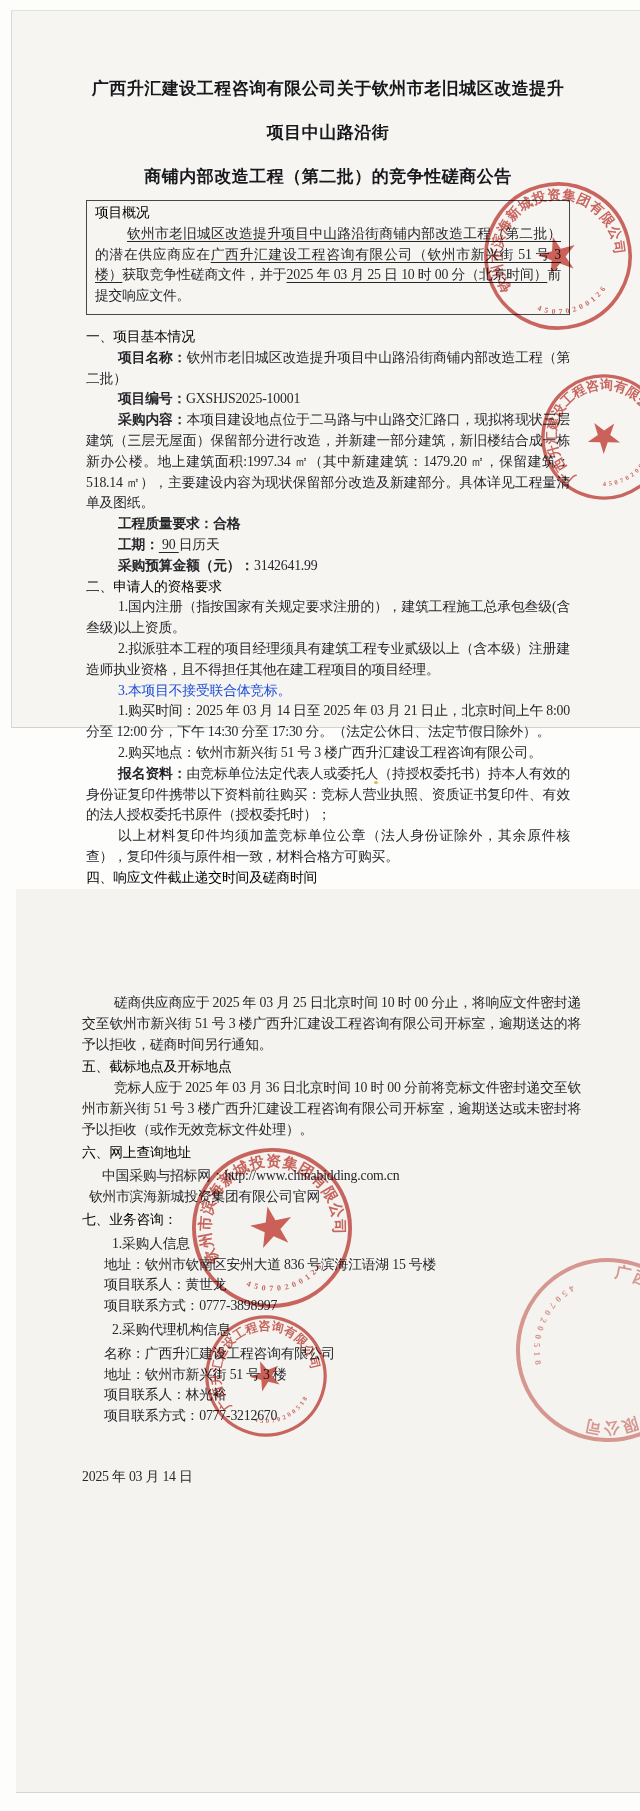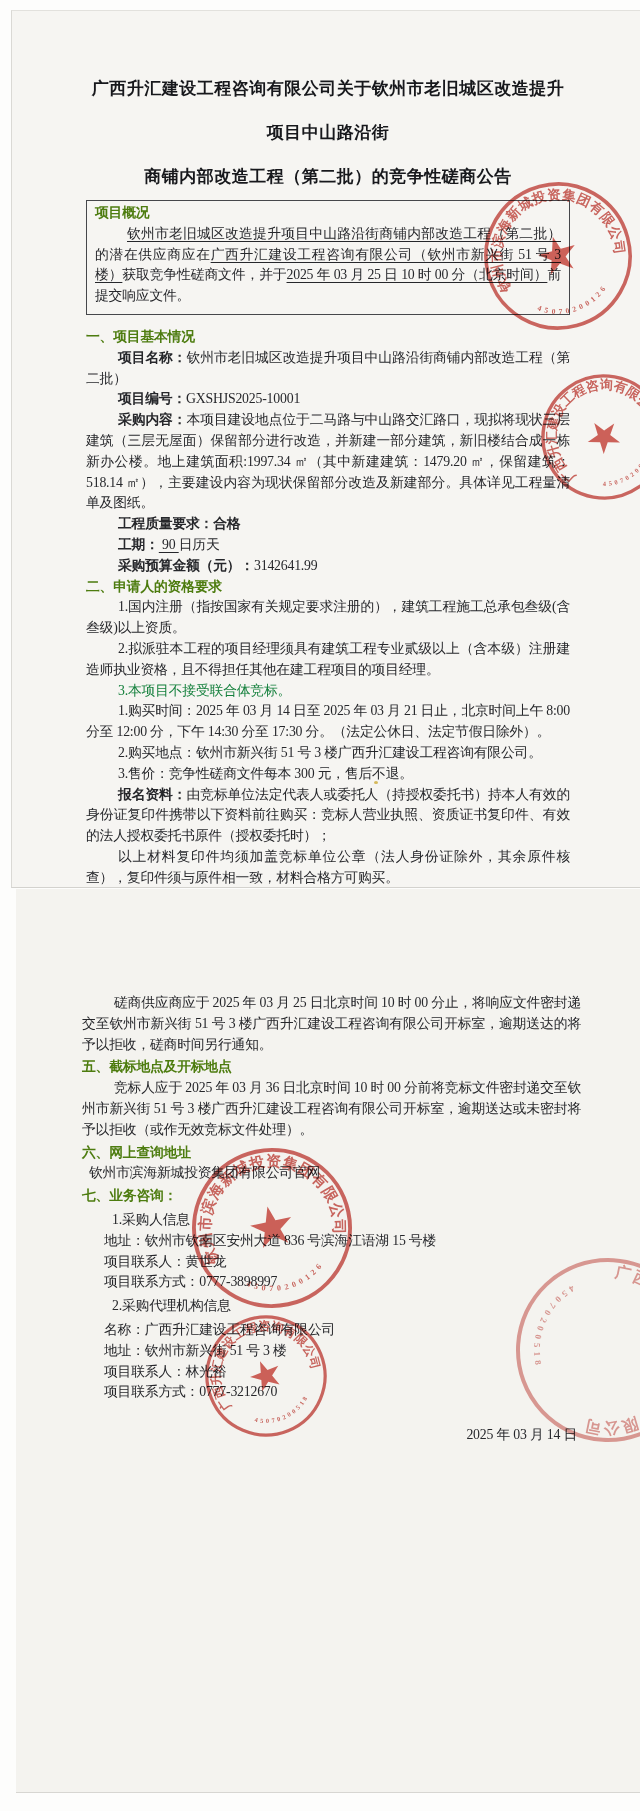--- a/index.html
+++ b/index.html
@@ -4,51 +4,51 @@
 <style>
   html,body{margin:0;padding:0}
   body{
     width:640px;height:1811px;position:relative;overflow:hidden;
     background:#fdfdfc;
     font-family:"Liberation Serif","DejaVu Serif",serif;
     color:#26272b;
   }
   .paper{position:absolute;box-sizing:border-box}
   #paper1{
-    left:11px;top:10px;width:629px;height:878px;
+    left:11px;top:10px;width:629px;height:718px;
     background:#f6f5f2;
     border-top:1px solid #e2e1dd;border-left:1px solid #dad9d5;border-bottom:1px solid #d3d2ce;
   }
   #paper2{
     left:16px;top:889px;width:635px;height:904px;
     background:#f4f3ef;
     border-bottom:1px solid #d7d6d2;
   }
   .content{font-size:13.8px;line-height:20.8px;letter-spacing:-0.2px;text-align:justify}
   #c1{padding:56px 70px 0 74px}
   #c2{padding:104px 70px 0 66px}
   .title-line{
     font-size:17px;font-weight:bold;line-height:44px;text-align:center;
     letter-spacing:.5px;color:#17181c;text-indent:0;
   }
   .ovbox{border:1.4px solid #46474b;margin-top:1px;padding:2px 8px 7px 8px}
   p{margin:0}
-  .h{font-weight:bold;color:#4d7c0f}
+  .h{font-weight:normal;color:#000000}
   .h1x{margin-top:12px}
   .ind{text-indent:32px}
   .ind2{text-indent:30px}
   .ind-s{text-indent:20px}
   .ind-xs{text-indent:7px}
   .ind-c{text-indent:22px}
   .mt2{margin-top:2px}
   .mt3{margin-top:3px}
   .lbl{font-weight:bold}
   .u{text-decoration:underline;text-underline-offset:3px;text-decoration-thickness:1px}
-  .gray{color:#15803d}
-  .date-line{text-align:right;margin-top:22px;padding-right:4px}
+  .gray{color:#1d4ed8}
+  .date-line{margin-top:40px;padding-right:4px}
   .seal{position:absolute;mix-blend-mode:multiply;opacity:.85}
   .seal-light{opacity:.55}
   .seal-ring{fill:none;stroke:#c94f48}
   .seal-text{fill:#c84e47;font-weight:bold}
   .seal-code{fill:#c84e47;font-weight:bold}
   .seal-star{fill:#cd4a41;stroke:none}
   .speck{position:absolute;left:374px;top:781px;width:4px;height:3px;background:#cfae3f;border-radius:50%;opacity:.85}
 </style>
 </head>
 <body>
@@ -71,36 +71,36 @@
     <p class="ind"><span class="lbl">工期：</span><span class="u"> 90 </span><span>日历天</span></p>
     <p class="ind"><span class="lbl">采购预算金额（元）：</span><span>3142641.99</span></p>
 
     <p class="h">二、申请人的资格要求</p>
     <p class="ind">1.国内注册（指按国家有关规定要求注册的），建筑工程施工总承包叁级(含叁级)以上资质。</p>
     <p class="ind">2.拟派驻本工程的项目经理须具有建筑工程专业贰级以上（含本级）注册建造师执业资格，且不得担任其他在建工程项目的项目经理。</p>
     <p class="ind gray">3.本项目不接受联合体竞标。</p>
 
     <p class="ind">1.购买时间：2025 年 03 月 14 日至 2025 年 03 月 21 日止，北京时间上午 8:00 分至 12:00 分，下午 14:30 分至 17:30 分。（法定公休日、法定节假日除外）。</p>
     <p class="ind">2.购买地点：钦州市新兴街 51 号 3 楼广西升汇建设工程咨询有限公司。</p>
-    <p class="ind">3.售价：竞争性磋商文件每本 300 元，售后不退。</p>
     <p class="ind"><span class="lbl">报名资料：</span><span>由竞标单位法定代表人或委托人（持授权委托书）持本人有效的身份证复印件携带以下资料前往购买：竞标人营业执照、资质证书复印件、有效的法人授权委托书原件（授权委托时）；</span></p>
     <p class="ind">以上材料复印件均须加盖竞标单位公章（法人身份证除外，其余原件核查），复印件须与原件相一致，材料合格方可购买。</p>
 
     <p class="h">四、响应文件截止递交时间及磋商时间</p>
   </div>
 </div>
 
 <div class="paper" id="paper2">
   <div class="content" id="c2">
     <p class="ind">磋商供应商应于 2025 年 03 月 25 日北京时间 10 时 00 分止，将响应文件密封递交至钦州市新兴街 51 号 3 楼广西升汇建设工程咨询有限公司开标室，逾期送达的将予以拒收，磋商时间另行通知。</p>
 
     <p class="h mt2">五、截标地点及开标地点</p>
     <p class="ind">竞标人应于 2025 年 03 月 36 日北京时间 10 时 00 分前将竞标文件密封递交至钦州市新兴街 51 号 3 楼广西升汇建设工程咨询有限公司开标室，逾期送达或未密封将予以拒收（或作无效竞标文件处理）。</p>
 
     <p class="h mt2">六、网上查询地址</p>
+    <p class="ind-s mt3"><span>中国采购与招标网：</span><span>http://www.chinabidding.com.cn</span></p>
     <p class="ind-xs">钦州市滨海新城投资集团有限公司官网</p>
 
     <p class="h mt2">七、业务咨询：</p>
     <p class="ind2 mt3">1.采购人信息</p>
     <p class="ind-c"><span>地址：</span><span>钦州市钦南区安州大道 836 号滨海江语湖 15 号楼</span></p>
     <p class="ind-c"><span>项目联系人：</span><span>黄世龙</span></p>
     <p class="ind-c"><span>项目联系方式：</span><span>0777-3898997</span></p>
     <p class="ind2 mt3">2.采购代理机构信息</p>
     <p class="ind-c mt3"><span>名称：</span><span>广西升汇建设工程咨询有限公司</span></p>
     <p class="ind-c"><span>地址：</span><span>钦州市新兴街 51 号 3 楼</span></p>

